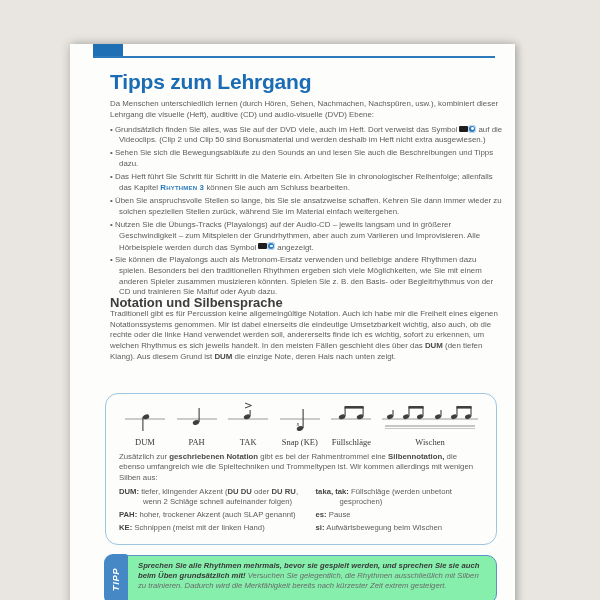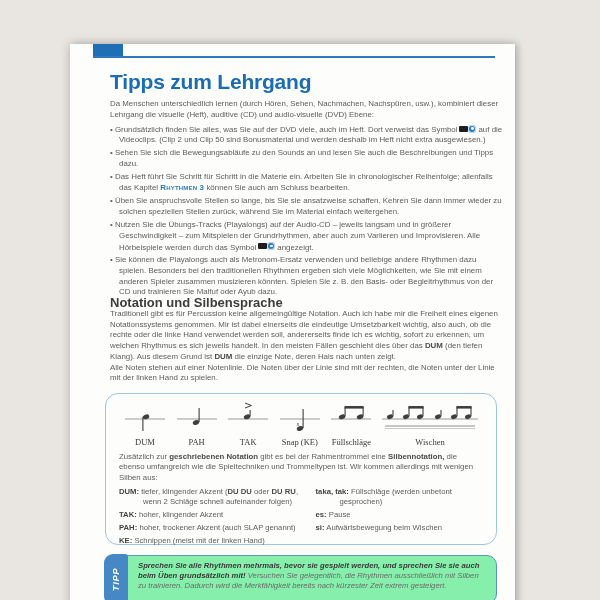--- a/index.html
+++ b/index.html
@@ -94,21 +94,20 @@
     </div>
     <div class="bullet">
       <span>Sie können die Playalongs auch als Metronom-Ersatz verwenden und beliebige andere Rhythmen dazu spielen. Besonders bei den traditionellen Rhythmen ergeben sich viele Möglichkeiten, wie Sie mit einem anderen Spieler zusammen musizieren könnten. Spielen Sie z. B. den Basis- oder Begleitrhythmus von der CD und trainieren Sie Malfuf oder Ayub dazu.</span>
     </div>
   </div>
 
   <div class="section-heading">Notation und Silbensprache</div>
 
   <div class="section-body txt">
     <p><span>Traditionell gibt es für Percussion keine allgemeingültige Notation. Auch ich habe mir die Freiheit eines eigenen Notationssystems genommen. Mir ist dabei einerseits die eindeutige Umsetzbarkeit wichtig, also auch, ob die rechte oder die linke Hand verwendet werden soll, andererseits finde ich es wichtig, sofort zu erkennen, um welchen Rhythmus es sich jeweils handelt. In den meisten Fällen geschieht dies über das </span><span class="bd">DUM</span><span> (den tiefen Klang). Aus diesem Grund ist </span><span class="bd">DUM</span><span> die einzige Note, deren Hals nach unten zeigt.</span></p>
-    <p>Alle Noten stehen auf einer Notenlinie. Die Noten über der Linie sind mit der rechten, die Noten unter der Linie mit der linken Hand zu spielen.</p>
   </div>
 
   <div class="notation-box">
     <div class="symbols-row">
 
       <div class="sym-cell">
         <svg width="46" height="34" viewBox="0 0 46 34">
           <line x1="3" y1="17" x2="43" y2="17" stroke="#9a9a9a" stroke-width="1"></line>
           <ellipse cx="24" cy="14.8" rx="3.3" ry="2.3" fill="#3f3f3f" transform="rotate(-20 24 14.8)"></ellipse>
           <line x1="20.9" y1="15" x2="20.9" y2="29" stroke="#3f3f3f" stroke-width="1.1"></line>
@@ -184,23 +183,20 @@
     <div class="box-para">
       <span>Zusätzlich zur </span><span class="bd">geschriebenen Notation</span><span> gibt es bei der Rahmentrommel eine </span><span class="bd">Silbennotation,</span><span> die ebenso umfangreich wie die Spieltechniken und Trommeltypen ist. Wir kommen allerdings mit wenigen Silben aus:</span>
     </div>
 
     <div class="defs">
       <div class="defs-left">
         <div class="def">
           <span class="term">DUM:</span><span> </span><span>tiefer, klingender Akzent (</span><span class="bd">DU DU</span><span> oder </span><span class="bd">DU RU</span><span>, wenn 2 Schläge schnell aufeinander folgen)</span>
         </div>
         <div class="def">
-          <span class="term">TAK:</span><span> </span><span>hoher, klingender Akzent</span>
-        </div>
-        <div class="def">
           <span class="term">PAH:</span><span> </span><span>hoher, trockener Akzent (auch SLAP genannt)</span>
         </div>
         <div class="def">
           <span class="term">KE:</span><span> </span><span>Schnippen (meist mit der linken Hand)</span>
         </div>
       </div>
       <div class="defs-right">
         <div class="def">
           <span class="term">taka, tak:</span><span> </span><span>Füllschläge (werden unbetont gesprochen)</span>
         </div>

